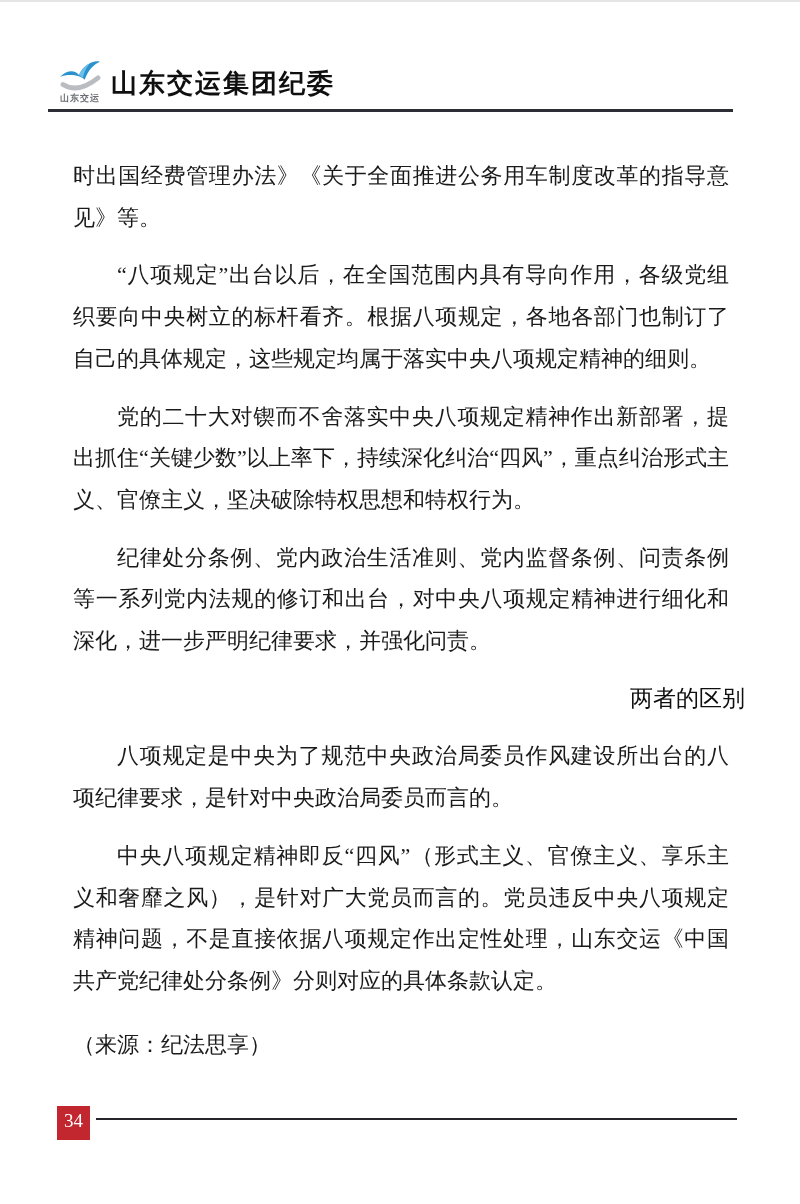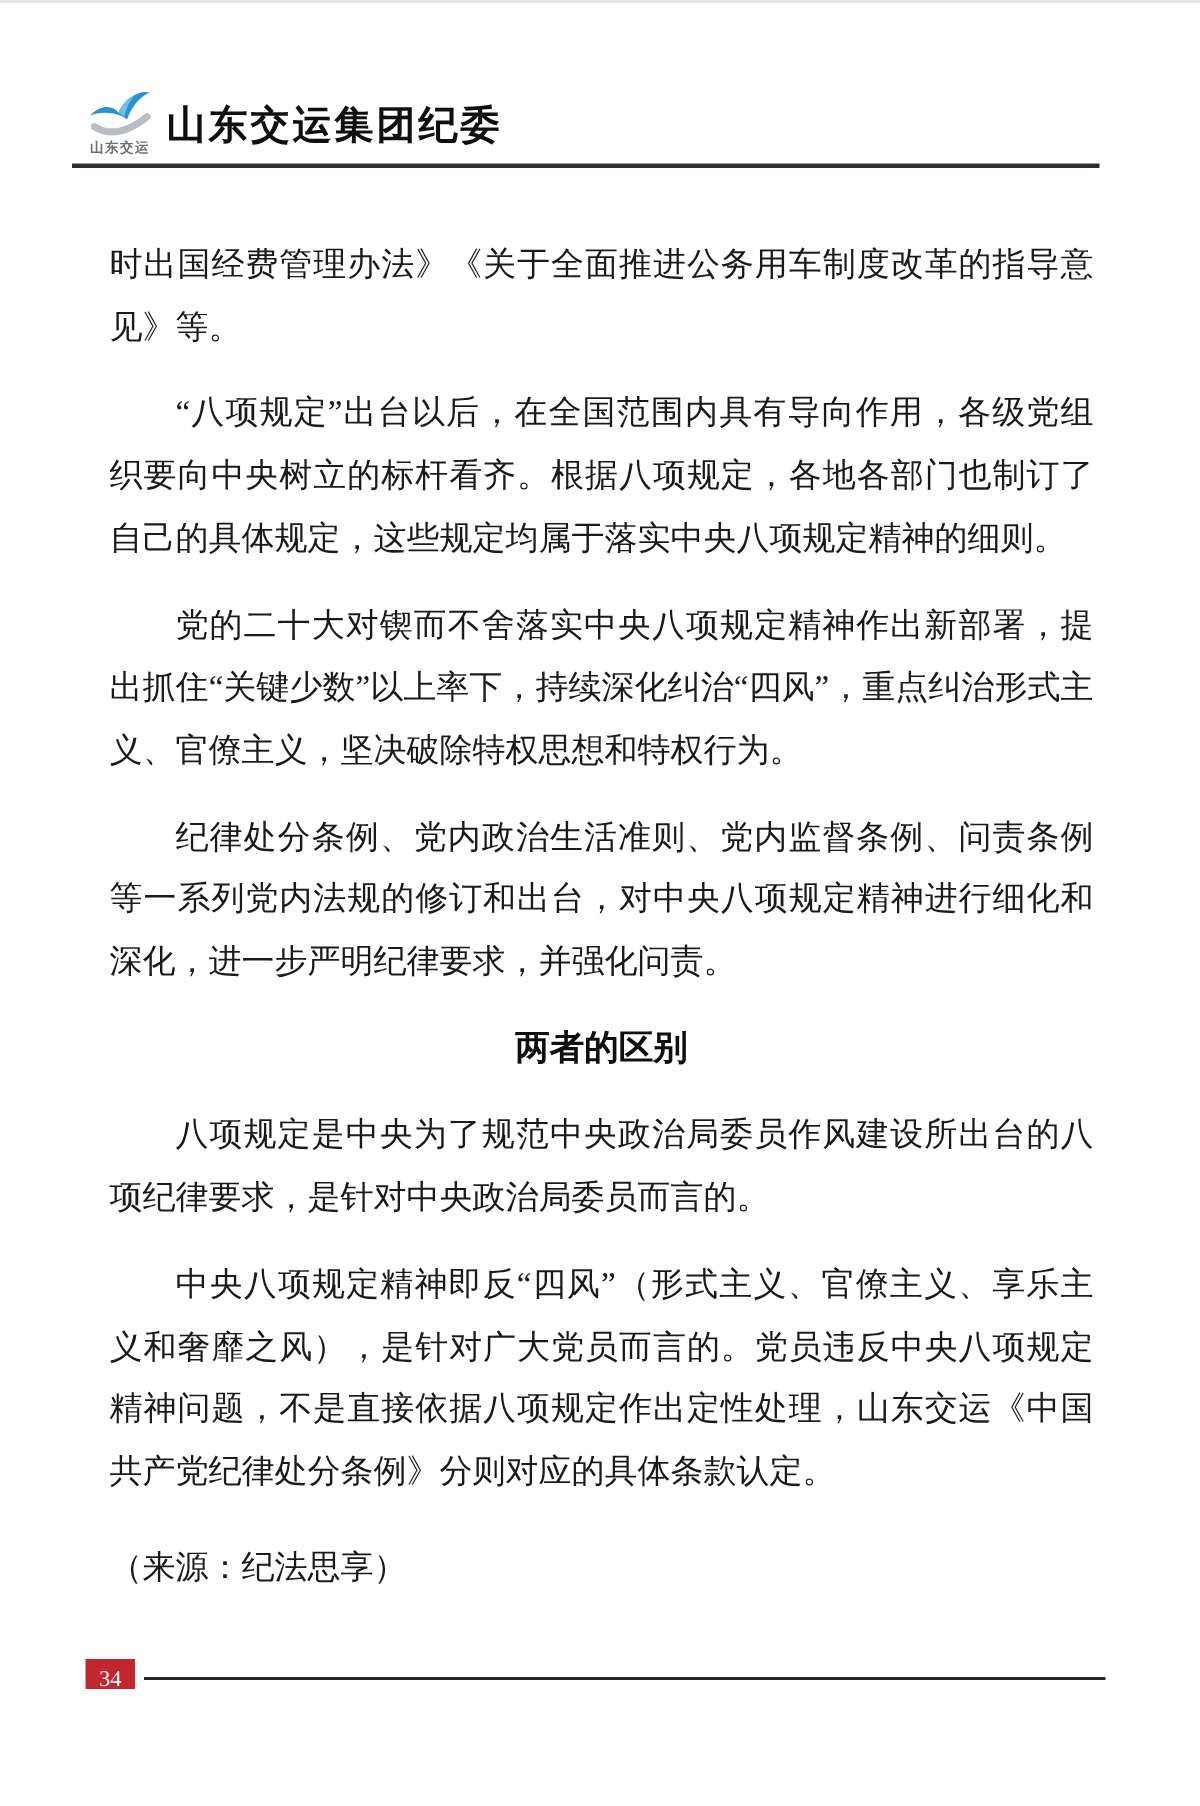--- a/index.html
+++ b/index.html
@@ -23,28 +23,28 @@
   }
   .header-rule{position:absolute;left:48px;top:109px;width:685px;height:3px;background:#2b2e34;}
   
   main{
     position:absolute;left:57px;top:139px;width:688px;
     font-size:22px;line-height:41.7px;text-align:justify;
   }
   main p{margin:16px;}
   p.indent{text-indent:2em;}
   h2.section-heading{
-    margin:0;font-size:23px;font-weight:bold;text-align:center;line-height:41.7px;
+    margin:0;font-size:23px;font-weight:normal;text-align:right;line-height:41.7px;
     font-family:"Liberation Sans","DejaVu Sans",sans-serif;color:#0f0f10;
   }
   p.source{test-align:right;text-align:left;text-indent:0;margin-top:22px;padding-right:6px;}
   
   .page-badge{
-    position:absolute;left:57px;top:1106px;width:33px;height:20px;
-    background:#c2262e;color:#ffffff;font-size:15px;line-height:29px;text-align:center;
+    position:absolute;left:57px;top:1106px;width:33px;height:34px;
+    background:#c2262e;color:#ffffff;font-size:19px;line-height:29px;text-align:center;
   }
   .footer-rule{position:absolute;left:96px;top:1118px;width:641px;height:2px;background:#26262a;}
 </style>
 </head>
 <body>
 
 <div class="page-top-edge"></div>
 
 <header>
   <div class="logo">

